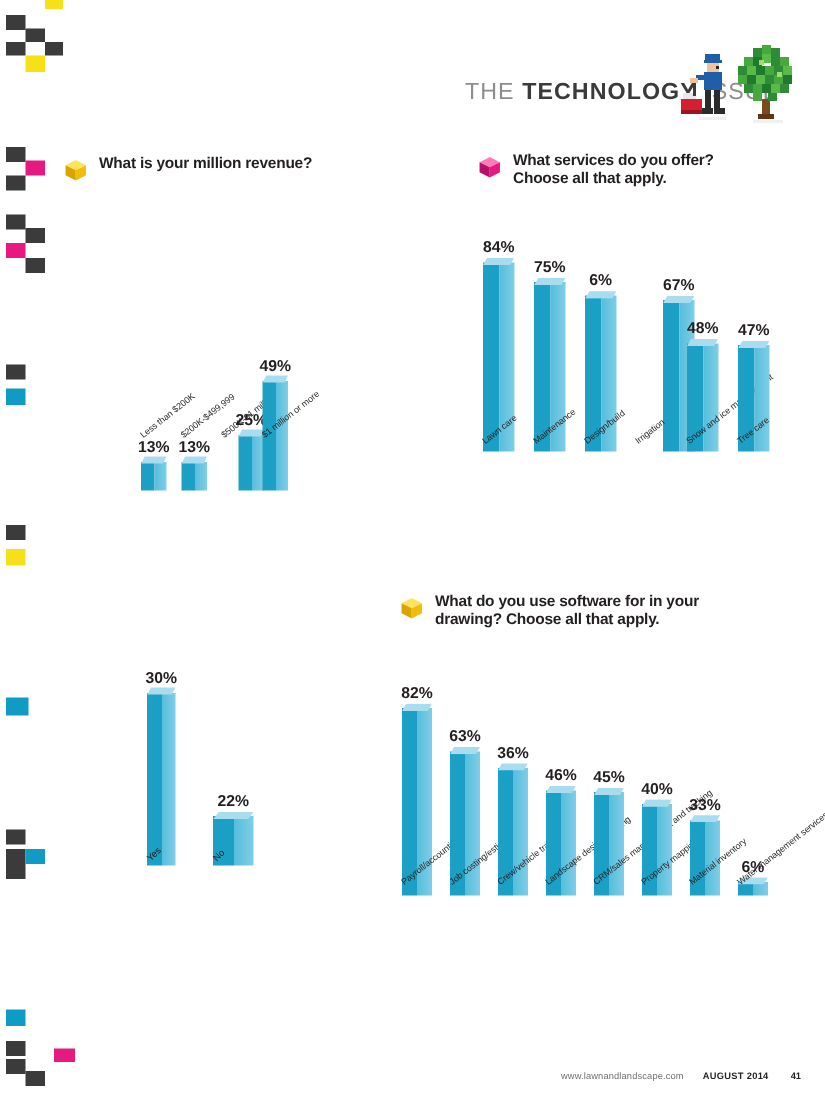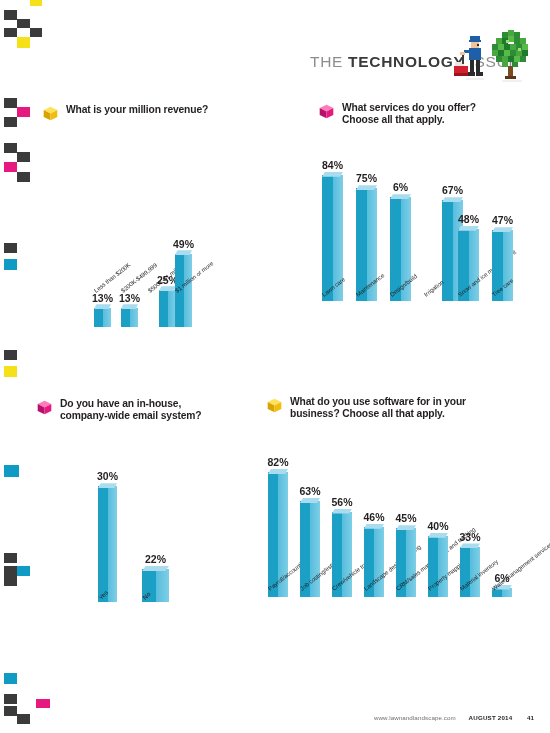--- a/index.html
+++ b/index.html
@@ -294,29 +294,20 @@
             <div class="face-r"></div>
             <div class="face-t"></div>
             <div class="bar-value">47%</div>
           </div>
         </div>
         <div class="cat-label" style="left: 173px; top: 158px; font-size: 6px; transform: rotate(-38deg);">Tree care</div>
       </div>
   </div>
 
   <div class="panel" id="panel-2" style="left:36px; top:398px; width:214px;">
-    <div class="panel-head">
-      <svg class="cube" viewBox="0 0 20 20">
-        <polygon points="2,6 10,2 18,6 10,10" fill="#ff7ab8"></polygon>
-        <polygon points="2,6 10,10 10,18 2,14" fill="#b5106a"></polygon>
-        <polygon points="18,6 10,10 10,18 18,14" fill="#e5197f"></polygon>
-      </svg>
-      <div class="panel-title">Do you have an in-house,
-company-wide email system?</div>
-    </div>
     <div class="plot" id="plot-2" style="height:162px; margin-top:17px;">
         <div class="bar-wrap" style="left: 62px; width: 19px; height: 115.44px;">
           <div class="bar">
             <div class="face-l"></div>
             <div class="face-r"></div>
             <div class="face-t"></div>
             <div class="bar-value">30%</div>
           </div>
         </div>
         <div class="cat-label" style="left: 61px; top: 156px; font-size: 6.3px; transform: rotate(-45deg);">Yes</div>
@@ -333,21 +324,21 @@
   </div>
 
   <div class="panel" id="panel-3" style="left:266px; top:396px; width:266px;">
     <div class="panel-head">
       <svg class="cube" viewBox="0 0 20 20">
         <polygon points="2,6 10,2 18,6 10,10" fill="#ffe25c"></polygon>
         <polygon points="2,6 10,10 10,18 2,14" fill="#d9a400"></polygon>
         <polygon points="18,6 10,10 10,18 18,14" fill="#f0bd0d"></polygon>
       </svg>
       <div class="panel-title">What do you use software for in your
-business? Choose all that apply.</div>
+drawing? Choose all that apply.</div>
     </div>
     <div class="plot" id="plot-3" style="height:170px; margin-top:6px;">
         <div class="bar-wrap" style="left: 2px; width: 20px; height: 124.64px;">
           <div class="bar">
             <div class="face-l"></div>
             <div class="face-r"></div>
             <div class="face-t"></div>
             <div class="bar-value">82%</div>
           </div>
         </div>
@@ -359,21 +350,21 @@
             <div class="face-t"></div>
             <div class="bar-value">63%</div>
           </div>
         </div>
         <div class="cat-label" style="left: 33px; top: 160px; font-size: 6px; transform: rotate(-38deg);">Job costing/estimating</div>
         <div class="bar-wrap" style="left: 66px; width: 20px; height: 85.12px;">
           <div class="bar">
             <div class="face-l"></div>
             <div class="face-r"></div>
             <div class="face-t"></div>
-            <div class="bar-value">56%</div>
+            <div class="bar-value">36%</div>
           </div>
         </div>
         <div class="cat-label" style="left: 65px; top: 160px; font-size: 6px; transform: rotate(-38deg);">Crew/vehicle tracking</div>
         <div class="bar-wrap" style="left: 98px; width: 20px; height: 69.92px;">
           <div class="bar">
             <div class="face-l"></div>
             <div class="face-r"></div>
             <div class="face-t"></div>
             <div class="bar-value">46%</div>
           </div>

